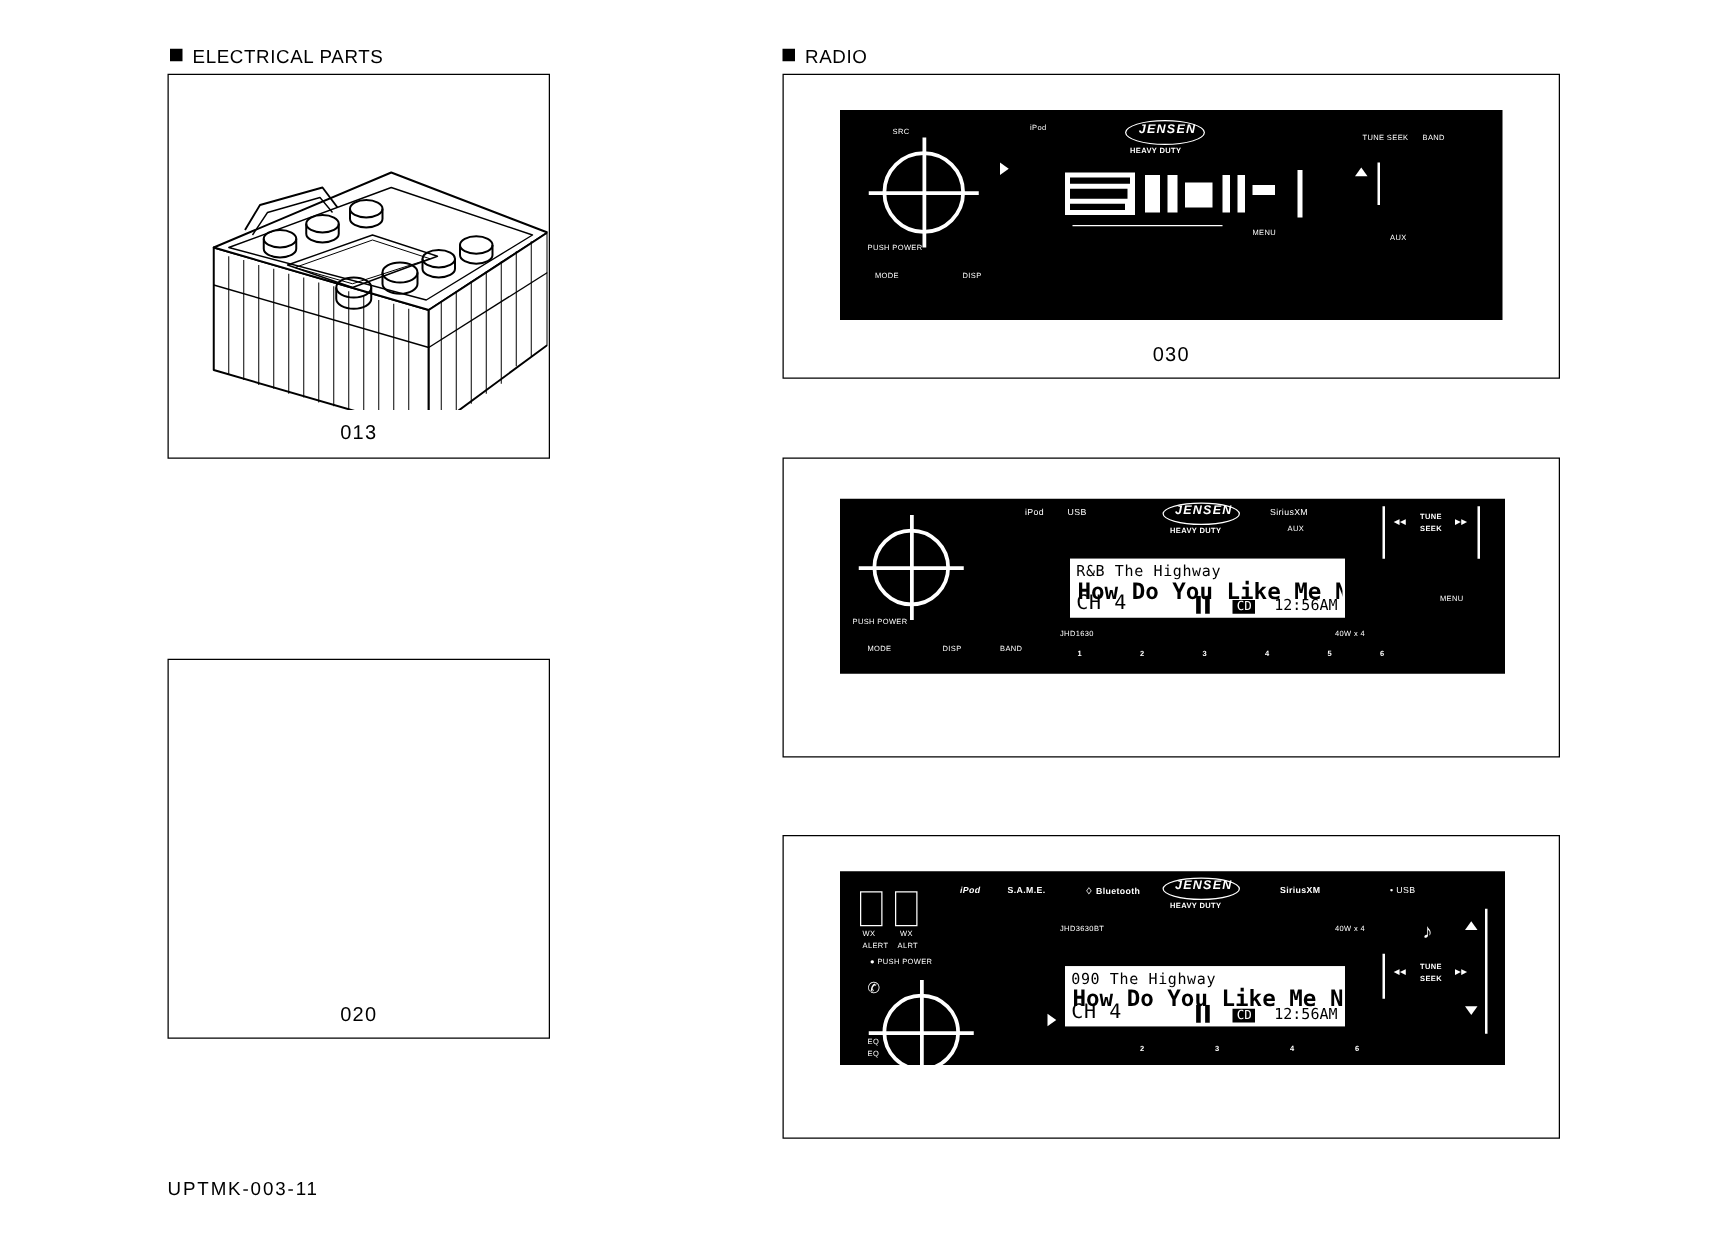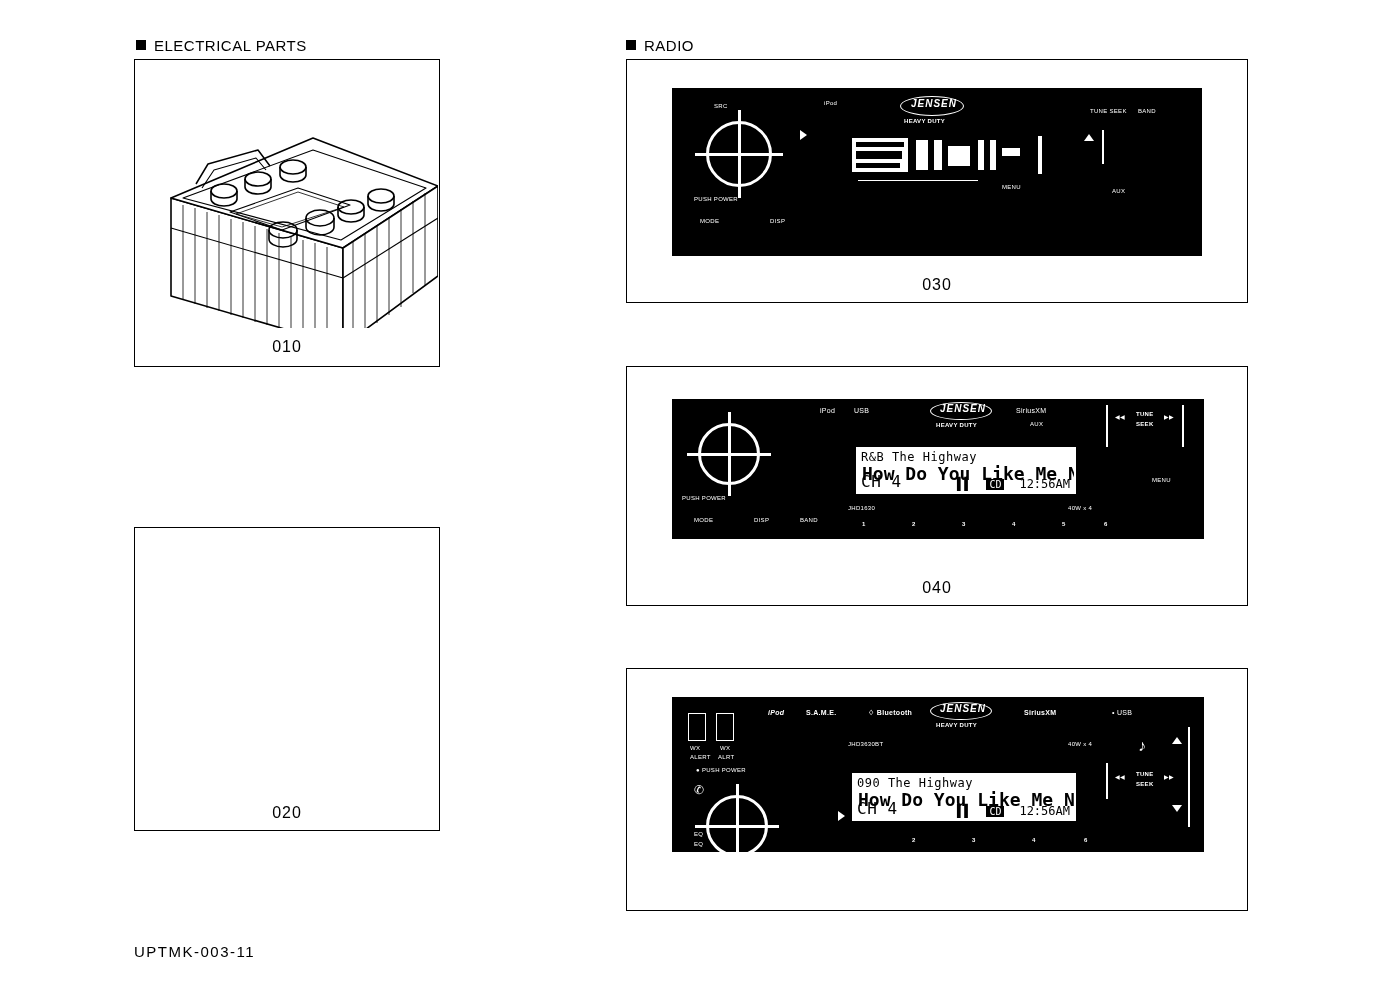--- a/index.html
+++ b/index.html
@@ -289,21 +289,21 @@
           <path d="M251 139 L251 237"></path>
             <path d="M263 131 L263 229"></path>
             <path d="M275 123 L275 215"></path>
           <path d="M287 115 L287 207"></path>
         </g>
 
         <path d="M33 150 L205 200" stroke-width="1.1"></path>
         <path d="M205 200 L300 140" stroke-width="1.1"></path>
       </g>
     </svg>
-    <div class="fig-number" id="num-010">010</div>
+    <div class="fig-number" id="num-010">013</div>
   </div>
 
   <div class="fig-box" id="box-020">
     <div class="engine-text">
     </div>
     <div class="fig-number" id="num-020">020</div>
   </div>
 
   <div class="fig-box" id="box-030">
     <div class="radio-face" id="radio-030">
@@ -382,21 +382,20 @@
 
       <div class="lcd" style="left:184px; top:48px; width:220px; height:47px;">
         <div class="lcd-row1">R&amp;B The Highway</div>
         <div class="lcd-row2">How Do You Like Me Now</div>
         <div class="lcd-row3">CH 4</div>
         <div class="lcd-row3-right">
           <span>▌▌</span><span class="lcd-badge">CD</span><span>12:56AM</span>
         </div>
       </div>
     </div>
-    <div class="fig-number" id="num-040">040</div>
   </div>
 
   <div class="fig-box" id="box-050">
     <div class="radio-face" id="radio-050">
 
       <div class="fp-text sm bold" style="left:96px; top:12px; font-style:italic;">iPod</div>
       <div class="fp-text sm bold" style="left:134px; top:12px;">S.A.M.E.</div>
       <div class="fp-text sm bold" style="left:196px; top:12px;">♢&nbsp;<span>Bluetooth</span></div>
       <div class="logo-oval" style="left:258px; top:5px; width:62px; height:18px;"></div>
       <div class="fp-logo" style="left:268px; top:6px; font-size:10px;">JENSEN</div>

